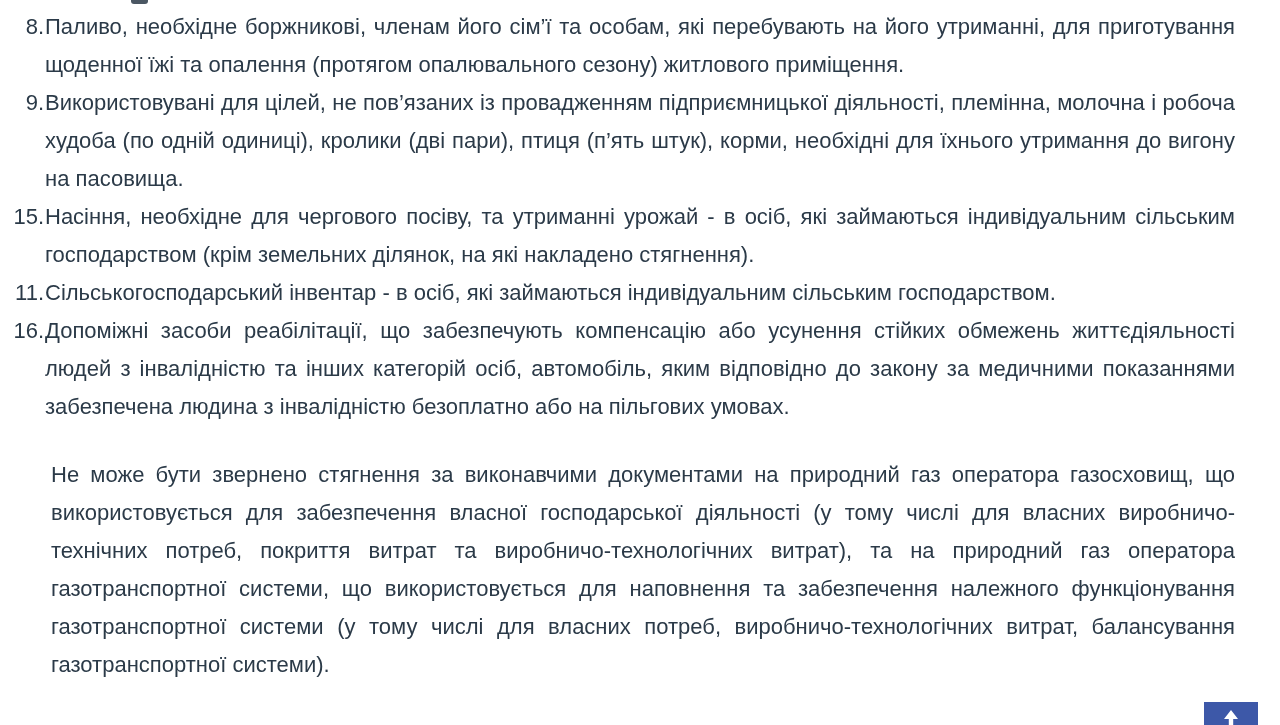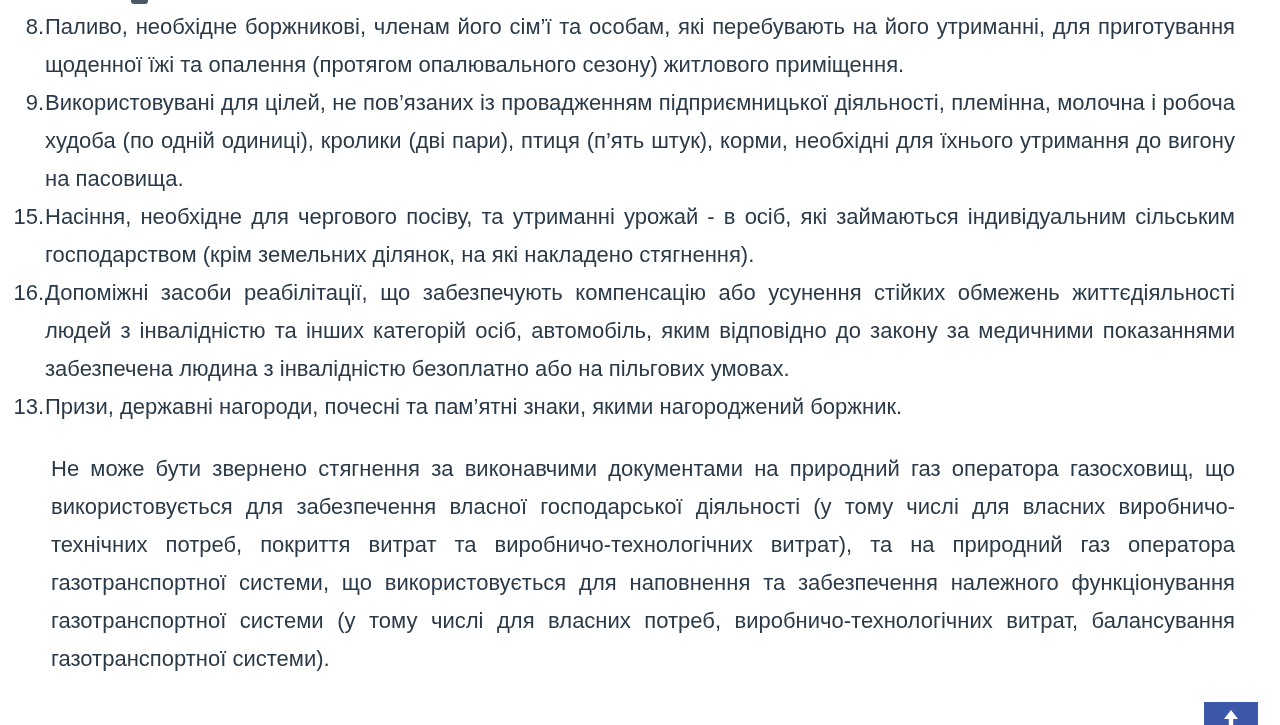--- a/index.html
+++ b/index.html
@@ -45,21 +45,21 @@
     flex: 0 0 44px;
     text-align: right;
   }
   .li-text {
     flex: 1;
     margin-left: 1px;
     text-align: justify;
     text-justify: inter-word;
   }
   .closing-par {
-    margin-top: 24px;
+    margin-top: 30px;
     margin-left: 51px;
     width: 1184px;
     text-align: justify;
     text-justify: inter-word;
   }
   .scroll-top-btn {
     position: absolute;
     left: 1204px;
     top: 702px;
     width: 54px;
@@ -94,30 +94,30 @@
     <div class="li-row">
       <div class="li-num">9.</div>
       <div class="li-text">Використовувані для цілей, не пов’язаних із провадженням підприємницької діяльності, племінна, молочна і робоча худоба (по одній одиниці), кролики (дві пари), птиця (п’ять штук), корми, необхідні для їхнього утримання до вигону на пасовища.</div>
     </div>
 
     <div class="li-row">
       <div class="li-num">15.</div>
       <div class="li-text">Насіння, необхідне для чергового посіву, та утриманні урожай - в осіб, які займаються індивідуальним сільським господарством (крім земельних ділянок, на які накладено стягнення).</div>
     </div>
 
+    <div class="li-row">
+      <div class="li-num">11.</div>
+      <div class="li-text">Сільськогосподарський інвентар - в осіб, які займаються індивідуальним сільським господарством.</div>
+    </div>
 
     <div class="li-row">
       <div class="li-num">16.</div>
       <div class="li-text">Допоміжні засоби реабілітації, що забезпечують компенсацію або усунення стійких обмежень життєдіяльності людей з інвалідністю та інших категорій осіб, автомобіль, яким відповідно до закону за медичними показаннями забезпечена людина з інвалідністю безоплатно або на пільгових умовах.</div>
     </div>
 
-    <div class="li-row">
-      <div class="li-num">13.</div>
-      <div class="li-text">Призи, державні нагороди, почесні та пам’ятні знаки, якими нагороджений боржник.</div>
-    </div>
 
     <p class="closing-par">Не може бути звернено стягнення за виконавчими документами на природний газ оператора газосховищ, що використовується для забезпечення власної господарської діяльності (у тому числі для власних виробничо-технічних потреб, покриття витрат та виробничо-технологічних витрат), та на природний газ оператора газотранспортної системи, що використовується для наповнення та забезпечення належного функціонування газотранспортної системи (у тому числі для власних потреб, виробничо-технологічних витрат, балансування газотранспортної системи).</p>
 
   </div>
 
   <button class="scroll-top-btn">
     <svg class="arrow-up-icon" viewBox="0 0 16 22" xmlns="http://www.w3.org/2000/svg">
       <path d="M8 0 L15 9 L10.2 9 L10.2 22 L5.8 22 L5.8 9 L1 9 Z" fill="#ffffff"></path>
     </svg>
   </button>

